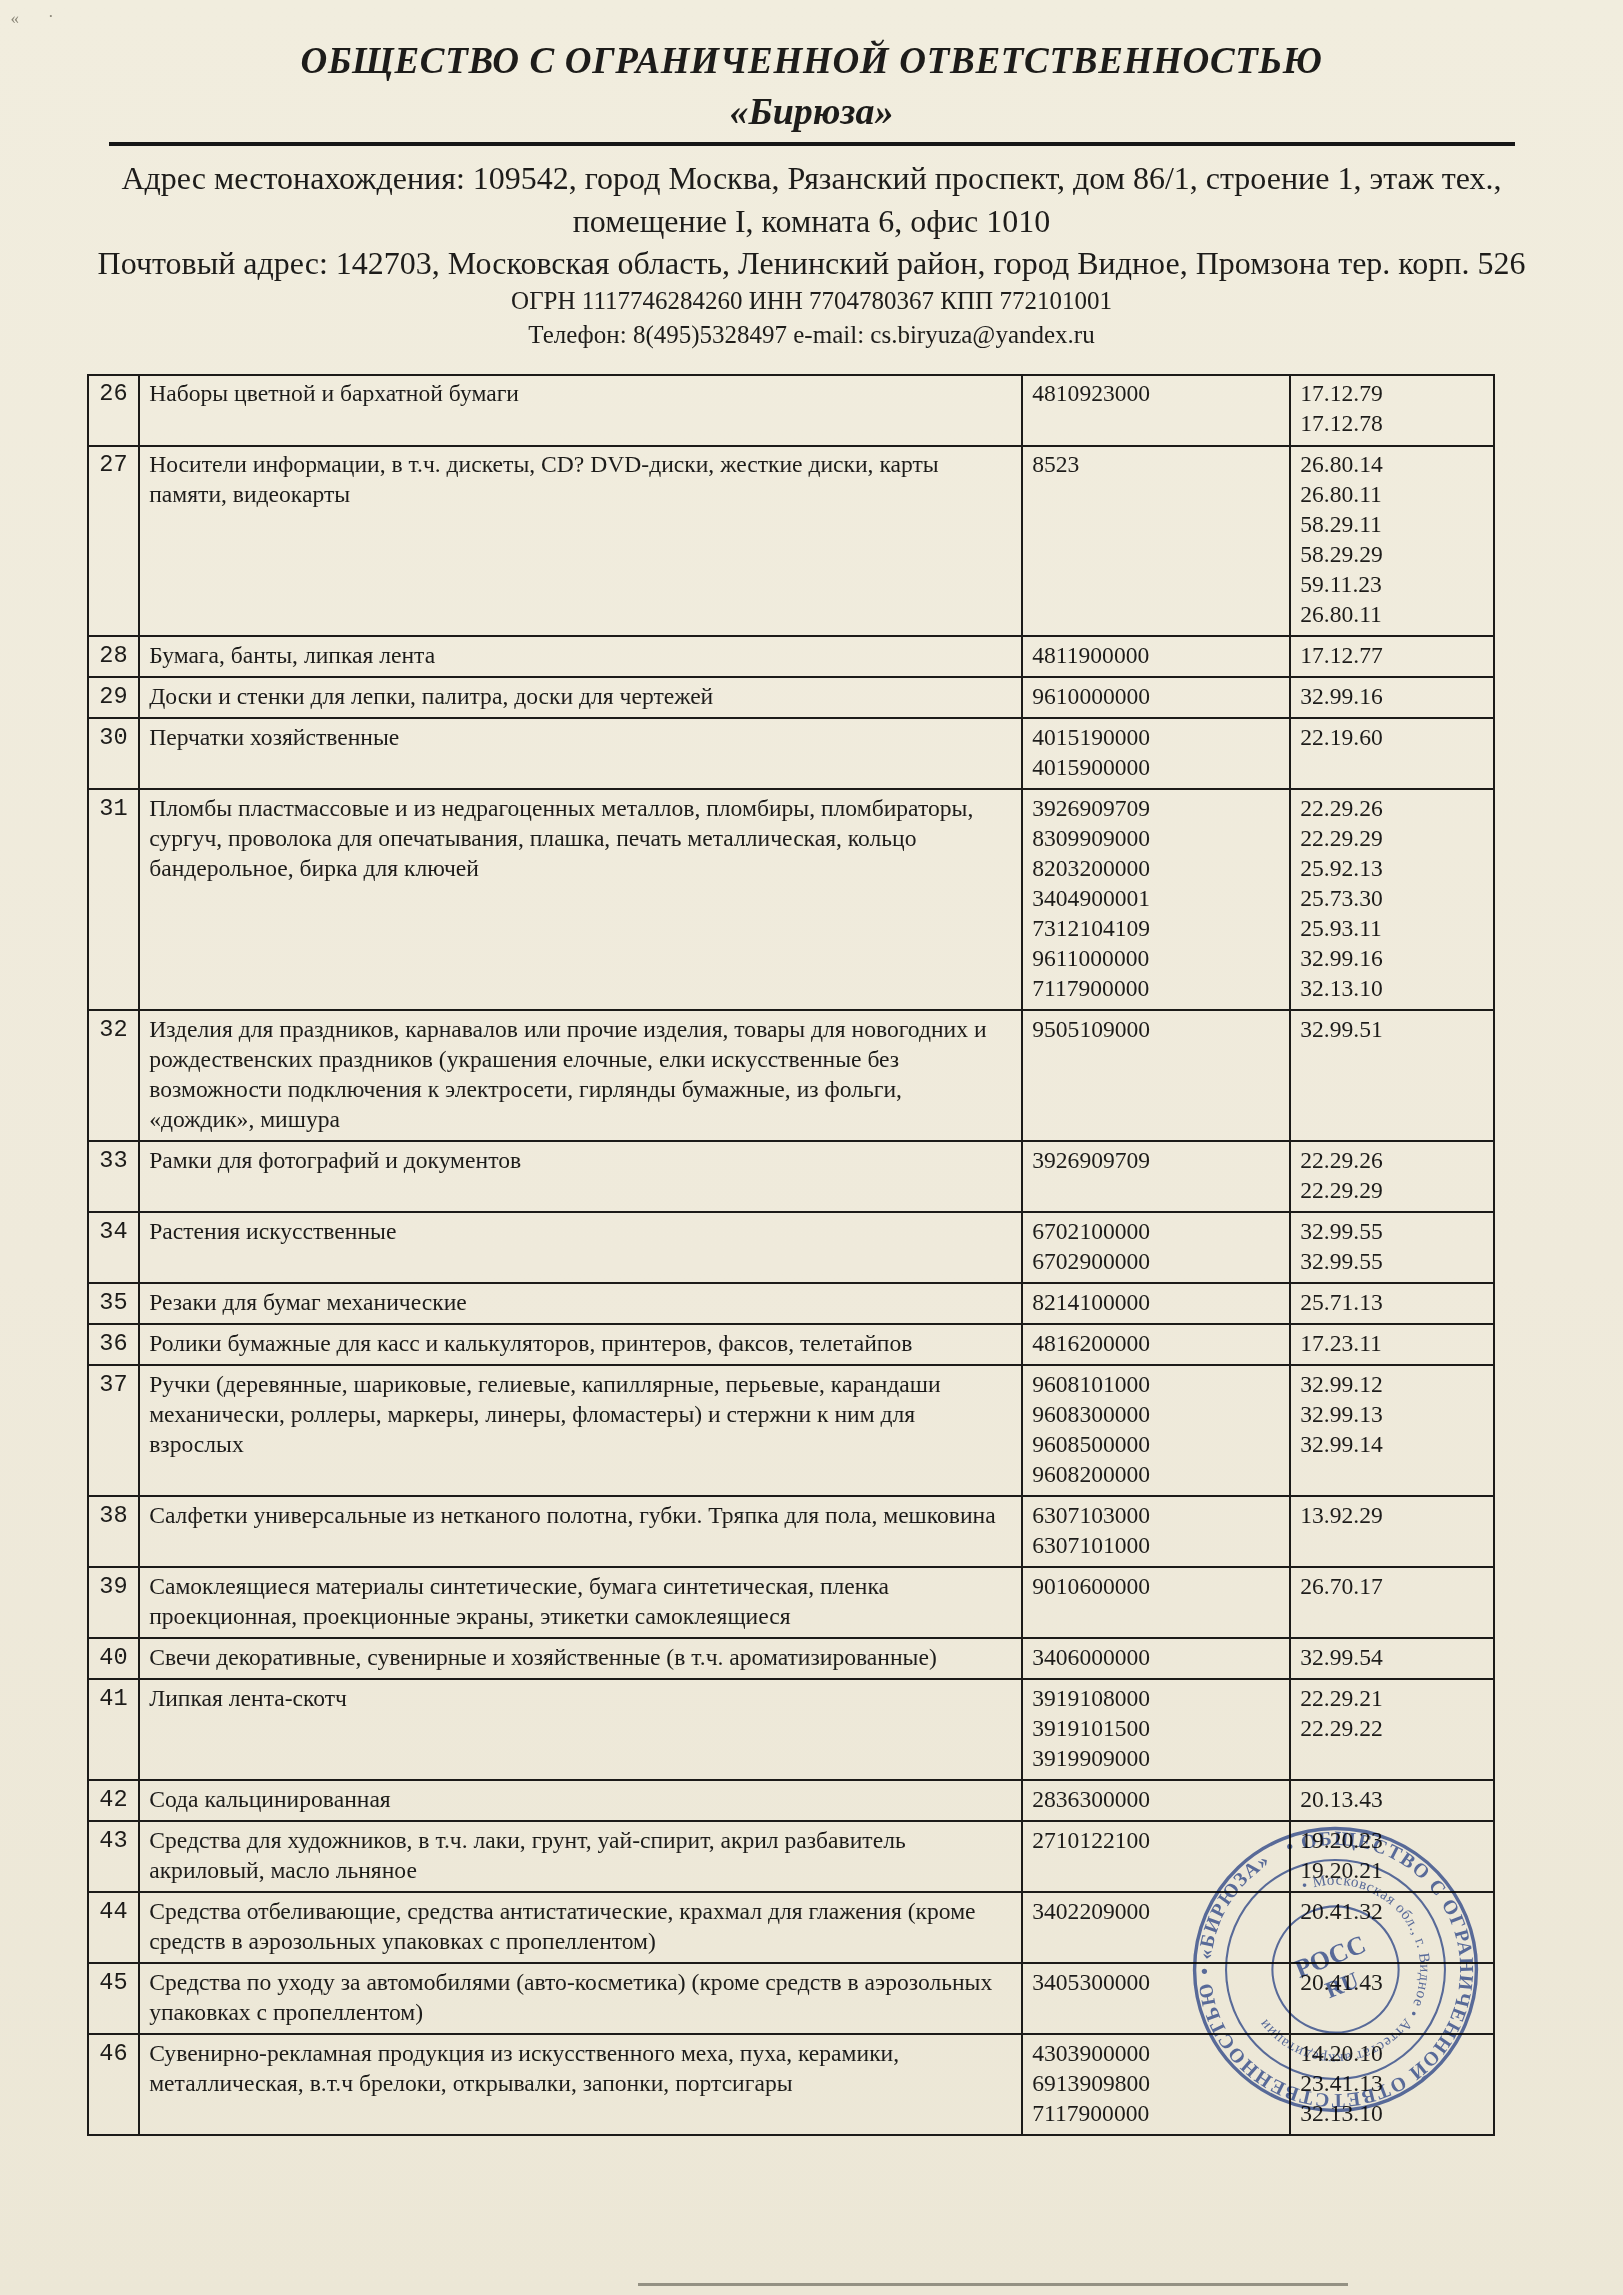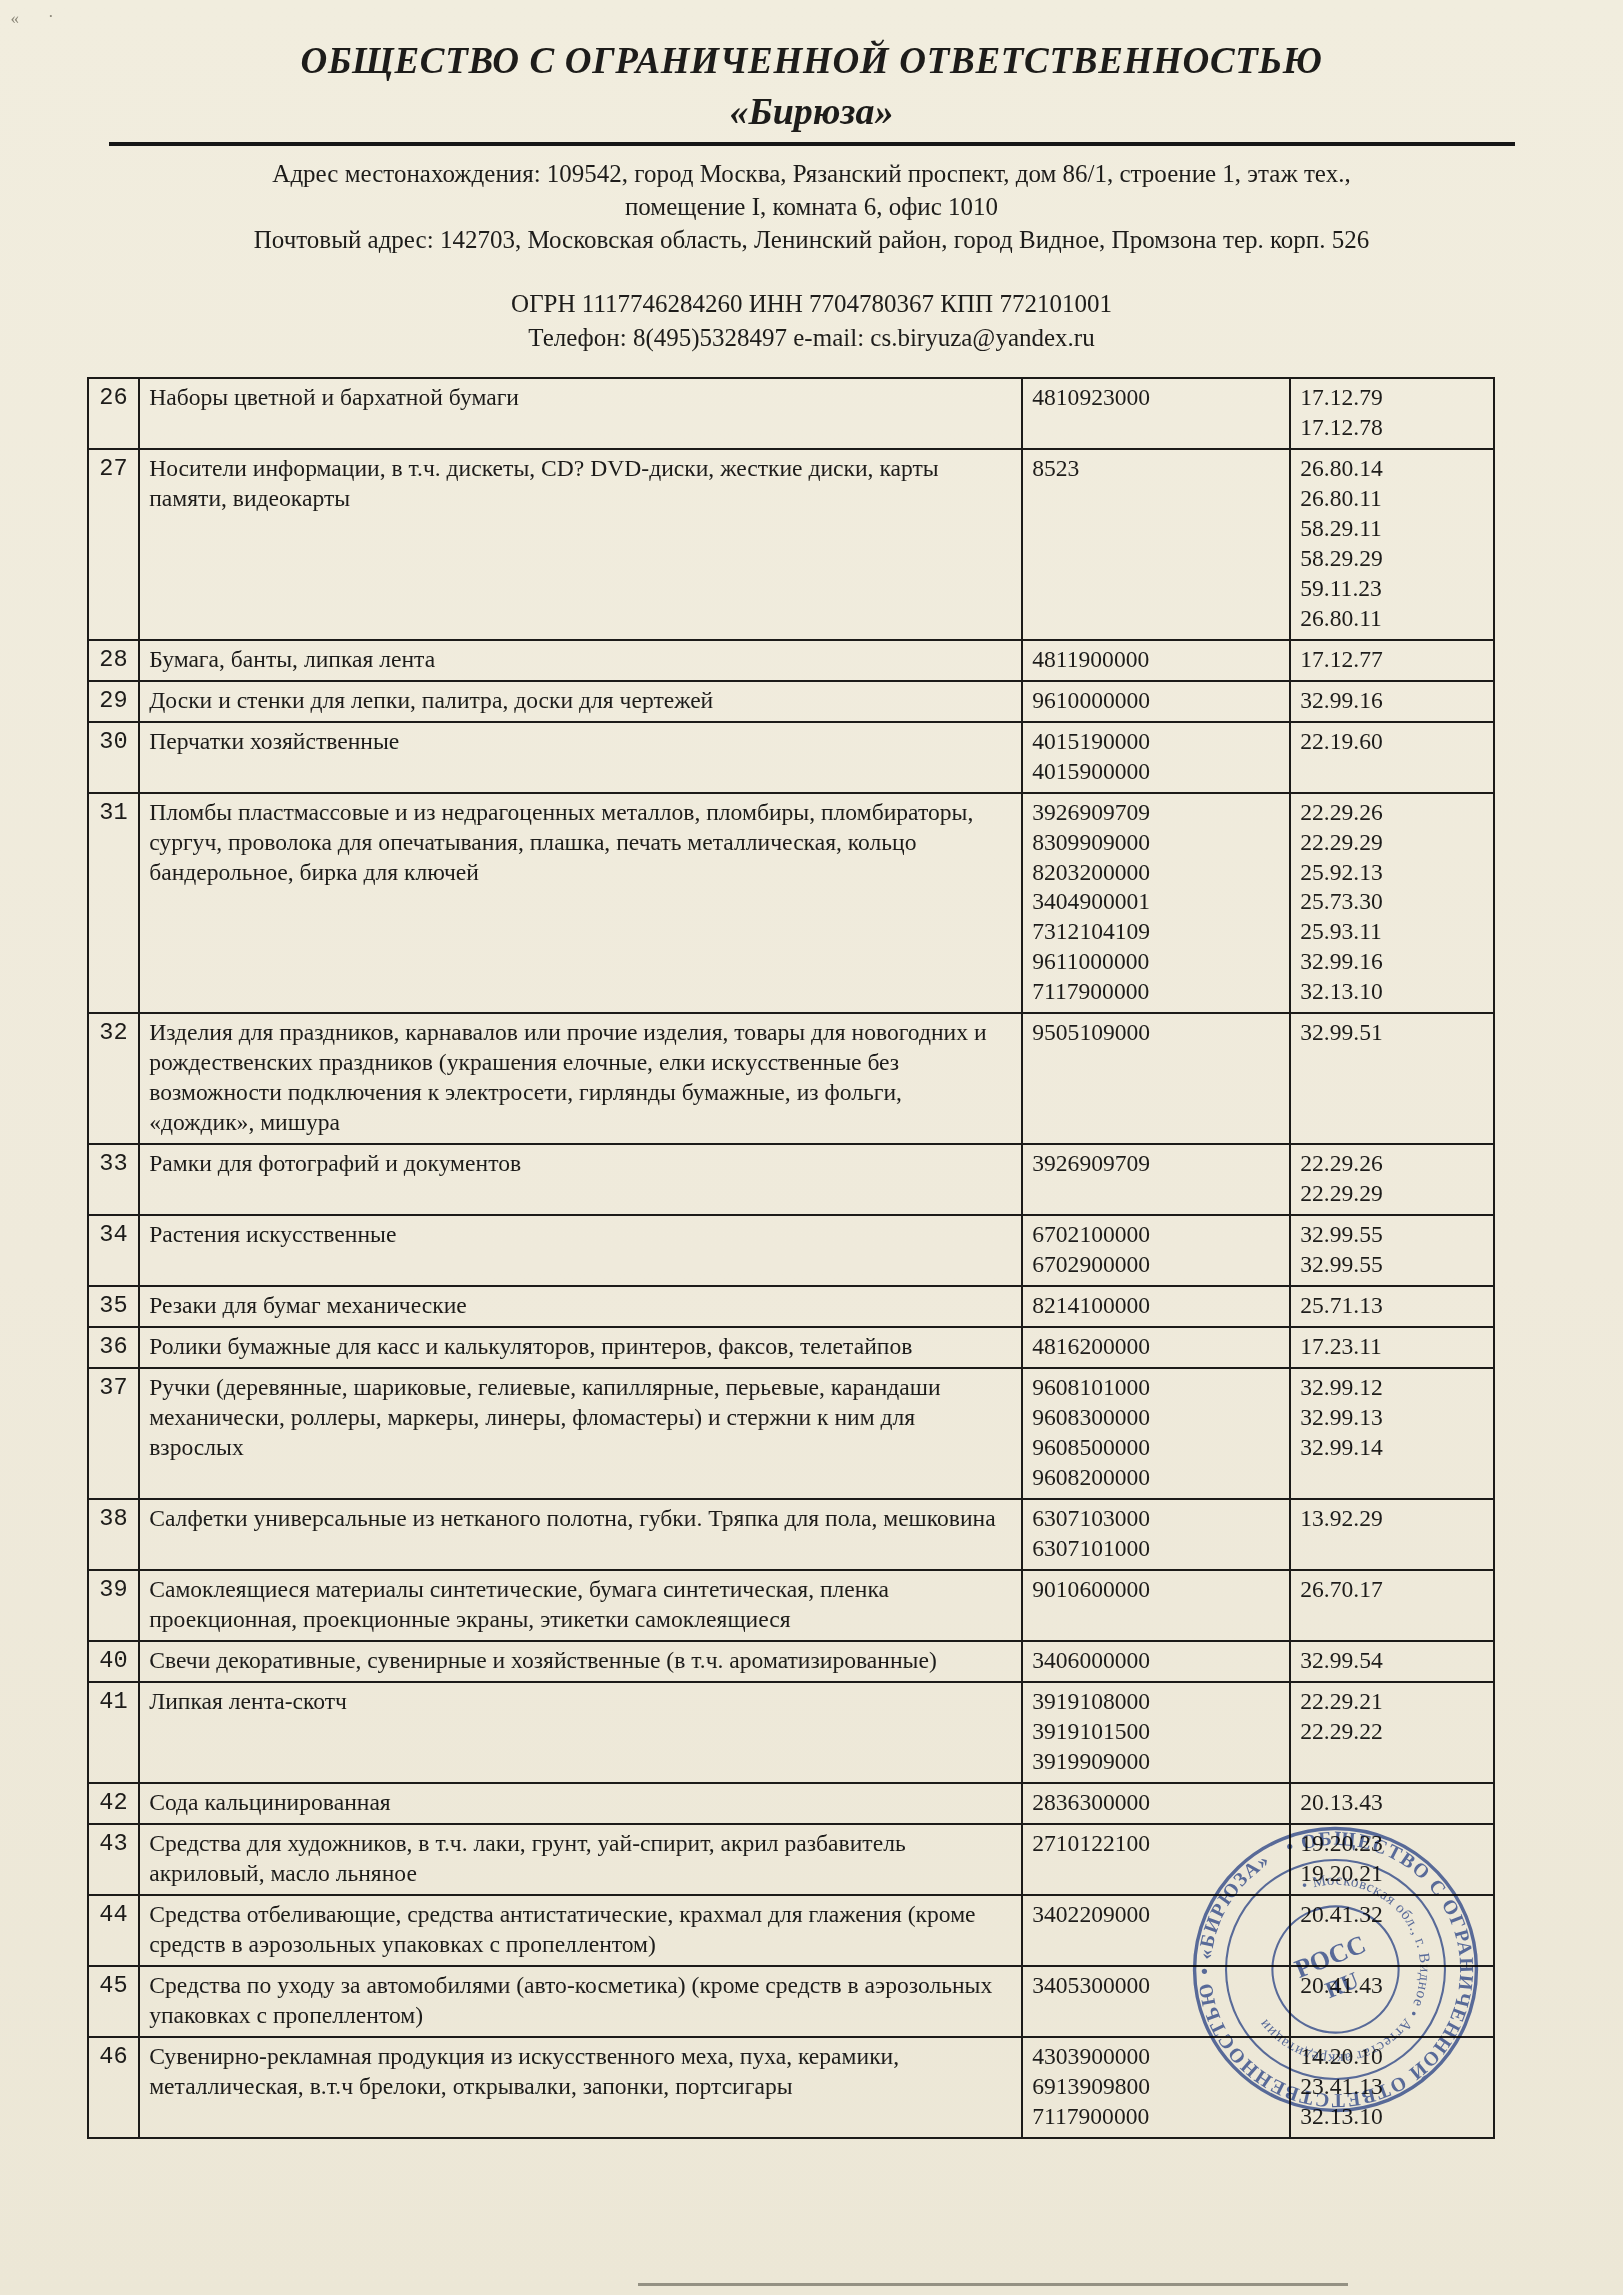--- a/index.html
+++ b/index.html
@@ -36,25 +36,25 @@
     font-style: italic;
     margin-top: 6.5px;
   }
   .title-rule {
     width: 1406px;
     height: 3.9px;
     background: #161616;
     margin: 9.2px auto 11.8px auto;
   }
   .addr-line {
-    font-size: 25px;
+    font-size: 32px;
     line-height: 1.32;
     text-align: center;
   }
-  .reg-block { margin-top: 31px; }
+  .reg-block { }
   .reg-line {
     font-size: 25px;
     line-height: 1.35;
     text-align: center;
   }
   table.products {
     border-collapse: collapse;
     table-layout: fixed;
     width: 1406px;
     margin: 22px 0 0 87px;

